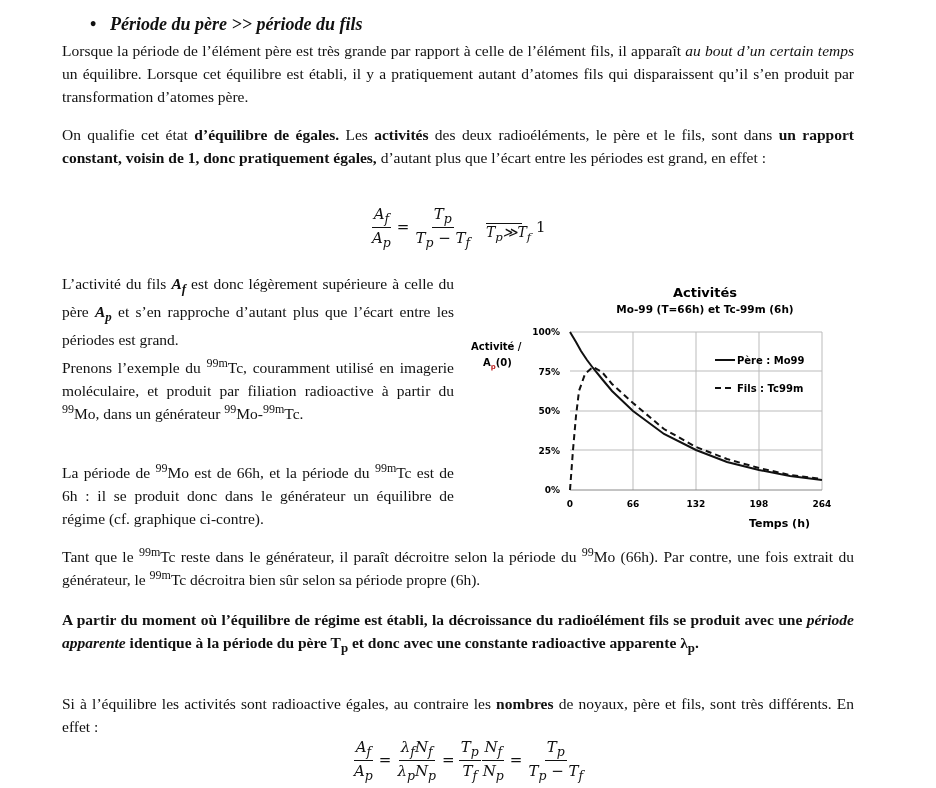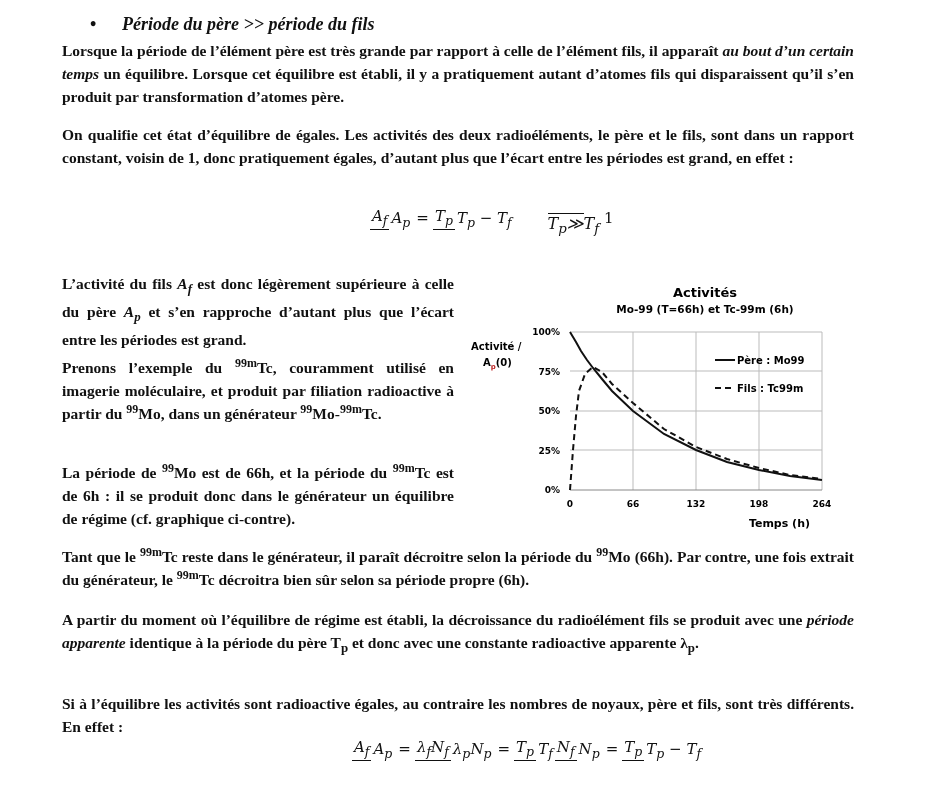--- a/index.html
+++ b/index.html
@@ -1,24 +1,24 @@
 <!DOCTYPE html>
 <html><head>
 <meta charset="utf-8">
 <style>
   html,body{margin:0;padding:0;background:#fff;}
   body{width:936px;height:788px;overflow:hidden;position:relative;font-family:"Liberation Serif","DejaVu Serif",serif;color:#111;font-size:15.5px;}
-  .p{position:absolute;left:62px;width:792px;line-height:23px;text-align:justify;font-weight:bold;}
+  .p{position:absolute;left:62px;width:792px;line-height:23px;text-align:justify;}
   .heading{position:absolute;left:90px;top:14px;font-size:18px;font-weight:bold;font-style:italic;}
   .heading .bullet{position:absolute;left:0;top:0;font-style:normal;}
-  .heading .txt{position:absolute;left:32px;white-space:nowrap;}
+  .heading .txt{position:absolute;left:20px;white-space:nowrap;}
   .col{width:392px;}
   sup{font-size:12px;vertical-align:6px;line-height:0;}
   .math{position:absolute;font-family:"DejaVu Serif",serif;font-style:italic;font-size:15px;}
-  .frac{display:inline-flex;align-items:center;vertical-align:middle;}
+  .frac{display:inline-flex;flex-direction:column;align-items:center;vertical-align:middle;}
   .frac .n{border-bottom:1px solid #111;padding:0 2px 1px;}
   .frac .d{padding:1px 2px 0;}
   .eq{font-style:normal;margin:0 4px;}
   .chart{position:absolute;left:465px;top:275px;width:380px;height:260px;font-family:"DejaVu Sans",sans-serif;}
   .chart text{font-family:"DejaVu Sans",sans-serif;font-weight:bold;}
 </style>
 </head>
 <body>
 
 <div class="heading">
@@ -31,21 +31,21 @@
 <div class="p" style="top:123px"><span>On qualifie cet état </span><b>d’équilibre de égales.</b><span> Les </span><b>activités</b><span> des deux radioéléments, le père et le fils, sont dans </span><b>un rapport constant, voisin de 1, donc pratiquement égales,</b><span> d’autant plus que l’écart entre les périodes est grand, en effet :</span></div>
 
 <div class="math" style="left:370px;top:205px">
   <span class="frac">
       <span class="n">A<sub>f</sub></span>
       <span class="d">A<sub>p</sub></span>
     </span><span class="eq">=</span><span class="frac">
       <span class="n">T<sub>p</sub></span>
       <span class="d">T<sub>p</sub> − T<sub>f</sub></span>
     </span>
-  <span style="display:inline-block;margin-left:29px;vertical-align:middle;text-align:center;font-size:16px;position:relative;top:4px;">
+  <span style="display:inline-block;margin-left:9px;vertical-align:middle;text-align:center;font-size:14px;position:relative;top:4px;">
     <span style="display:block;border-bottom:1px solid #111;width:36px;height:4px;position:relative;"></span>
     <span>T<sub>p</sub>≫T<sub>f</sub></span>
   </span>
   <span style="font-style:normal;">1</span>
 </div>
 
 <div class="p col" style="top:272px"><span>L’activité du fils </span><b><i>A</i><sub><i>f</i></sub></b><span> est donc légèrement supérieure à celle du père </span><b><i>A</i><sub><i>p</i></sub></b><span> et s’en rapproche d’autant plus que l’écart entre les périodes est grand.</span></div>
 
 <div class="p col" style="top:356px"><span>Prenons l’exemple du </span><sup>99m</sup><span>Tc, couramment utilisé en imagerie moléculaire, et produit par filiation radioactive à partir du </span><sup>99</sup><span>Mo, dans un générateur </span><sup>99</sup><span>Mo-</span><sup>99m</sup><span>Tc.</span></div>
 

